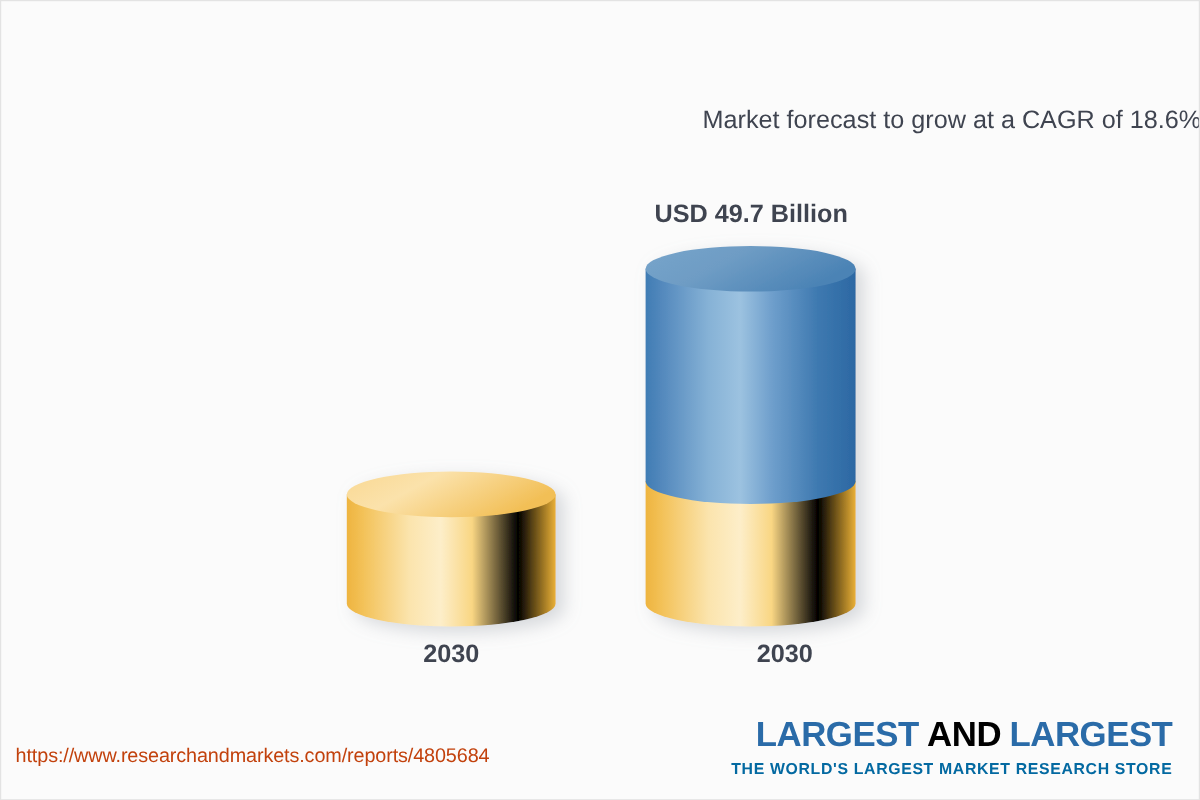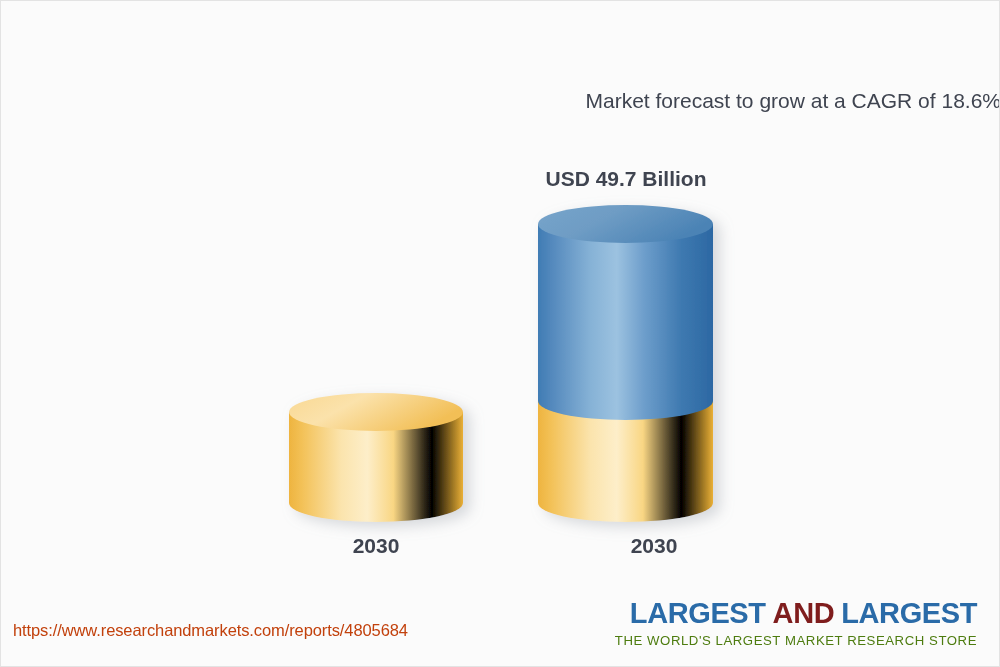--- a/index.html
+++ b/index.html
@@ -92,27 +92,27 @@
     line-height: 1;
   }
   .logo-main {
     font-size: 29px;
     font-weight: bold;
     color: #2a6ba8;
     letter-spacing: -0.4px;
     white-space: nowrap;
   }
   .logo-and {
-    color: #7f1d1d;
+    color: #000000;
   }
   .logo-tagline {
     margin-top: 6px;
     font-size: 13.2px;
-    font-weight: normal;
-    color: #4d7c0f;
+    font-weight: bold;
+    color: #0369a1;
     letter-spacing: 0.55px;
     white-space: nowrap;
   }
 </style>
 </head>
 <body>
 
 <div class="canvas">
 
 

